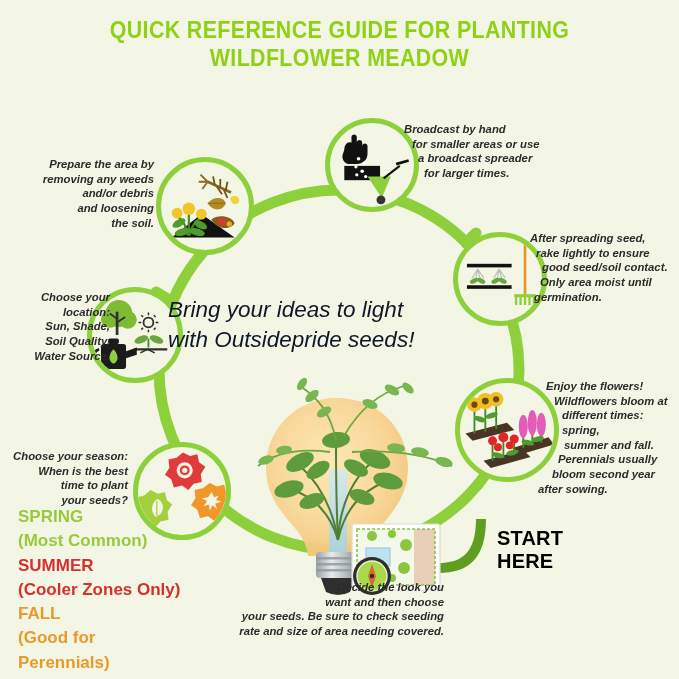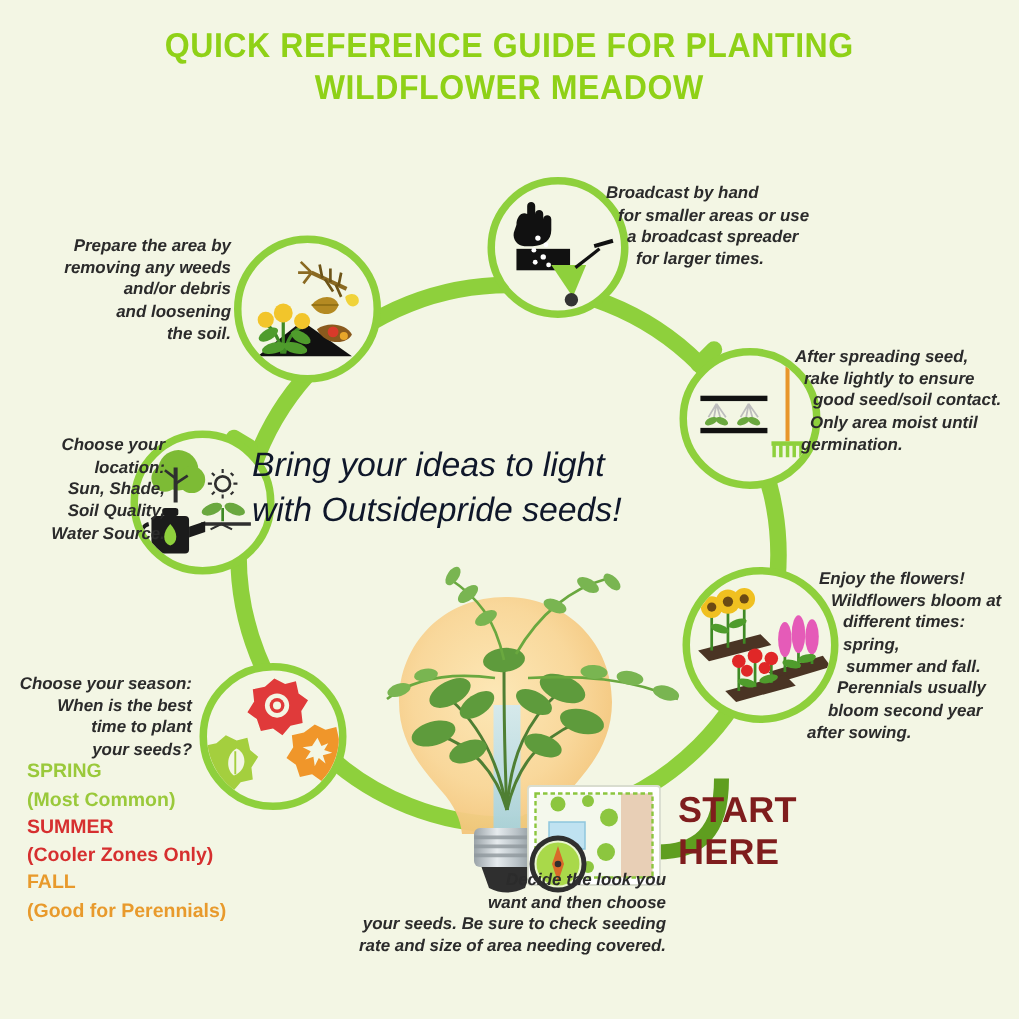--- a/index.html
+++ b/index.html
@@ -30,29 +30,29 @@
   .cap.c{text-align:right;}
 
   
   .tagline{
     position:absolute;left:168px;top:295px;width:316px;text-align:left;
     font-style:italic;font-size:22.5px;line-height:1.34;color:#0f172a;
   }
 
   
   .seasons{position:absolute;left:18px;top:505px;width:170px;
-    font-size:13px;font-weight:bold;line-height:1.43;font-style:normal;}
+    font-size:17px;font-weight:bold;line-height:1.43;font-style:normal;}
   .s-spring{color:#9ac93b;}
   .s-summer{color:#d62f2f;}
   .s-fall{color:#e89a2c;}
 
   
   .starthere{
-    position:absolute;left:452px;top:527px;
-    font-size:24px;font-weight:bold;letter-spacing:.2px;color:#7f1d1d;
+    position:absolute;left:497px;top:527px;
+    font-size:20px;font-weight:bold;letter-spacing:.2px;color:#000000;
   }
 
   
   .node{position:absolute;border-radius:50%;background:#f3f6e4;
         border:5px solid #8ed03c;box-sizing:border-box;overflow:hidden;}
   .node-inner{position:absolute;inset:0;}
 </style>
 </head>
 <body>
 

